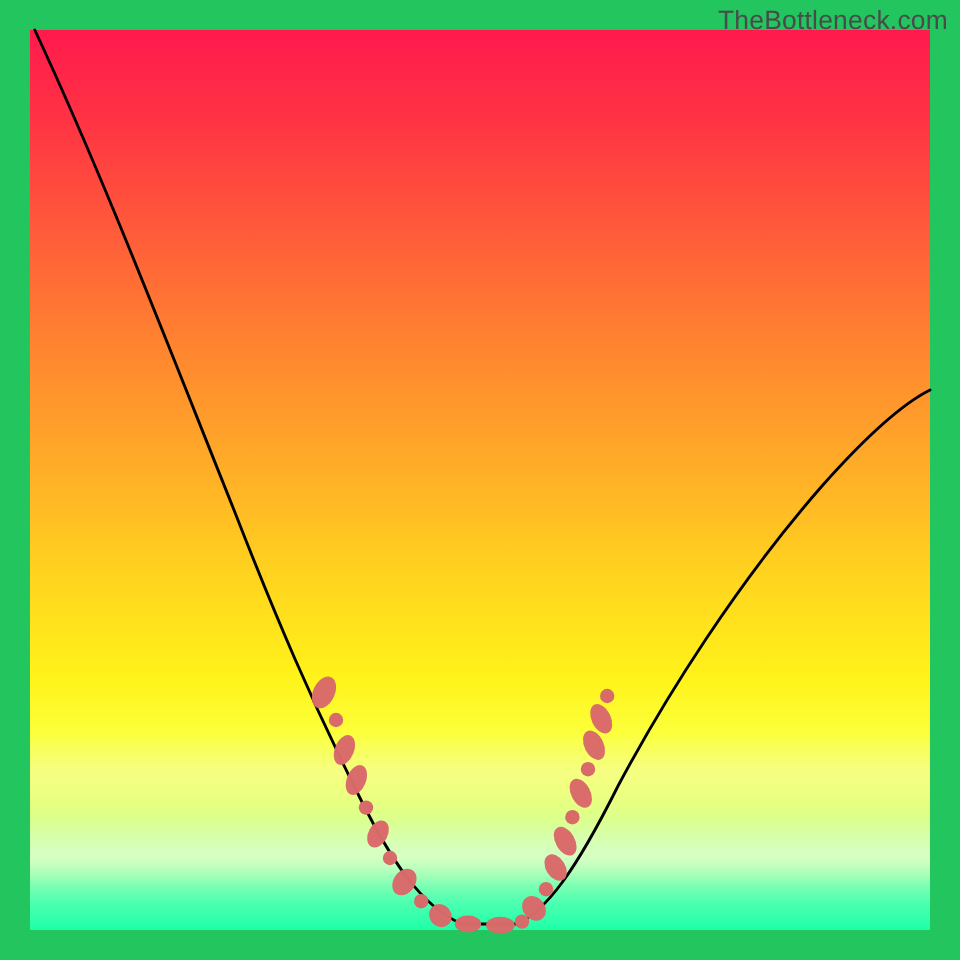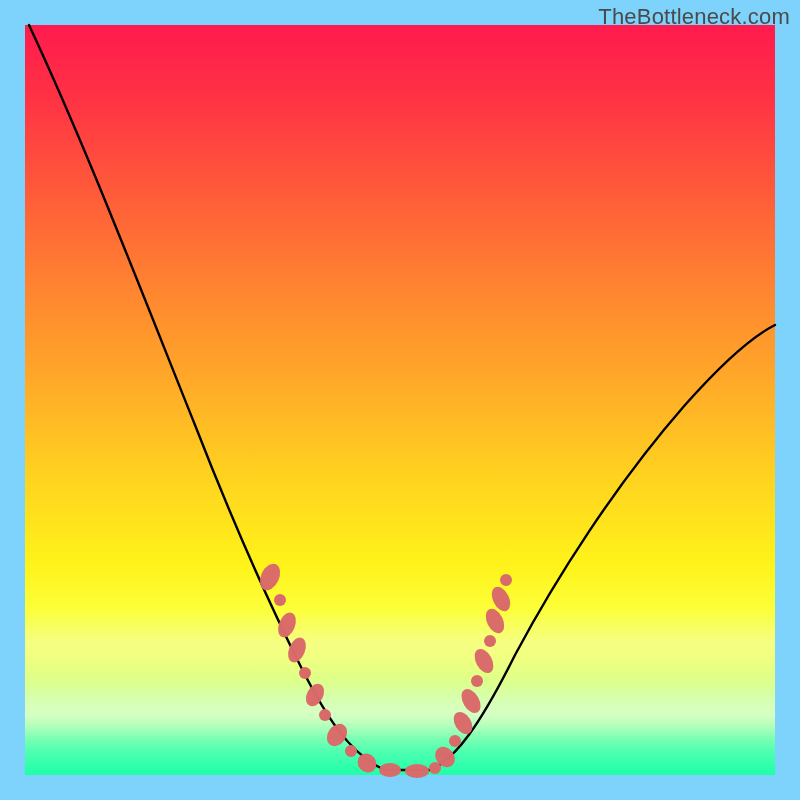--- a/index.html
+++ b/index.html
@@ -8,21 +8,21 @@
     width: 800px;
     height: 800px;
     overflow: hidden;
     background: #000;
     font-family: Arial, Helvetica, sans-serif;
   }
   .frame {
     position: relative;
     width: 800px;
     height: 800px;
-    background: #7dd3fc;
+    background: #22c55e;
   }
   .plot-area {
     position: absolute;
     left: 25px;
     top: 25px;
     width: 750px;
     height: 750px;
     background: linear-gradient(to bottom,
       #ff1a4d 0%,
       #ff3344 10%,

